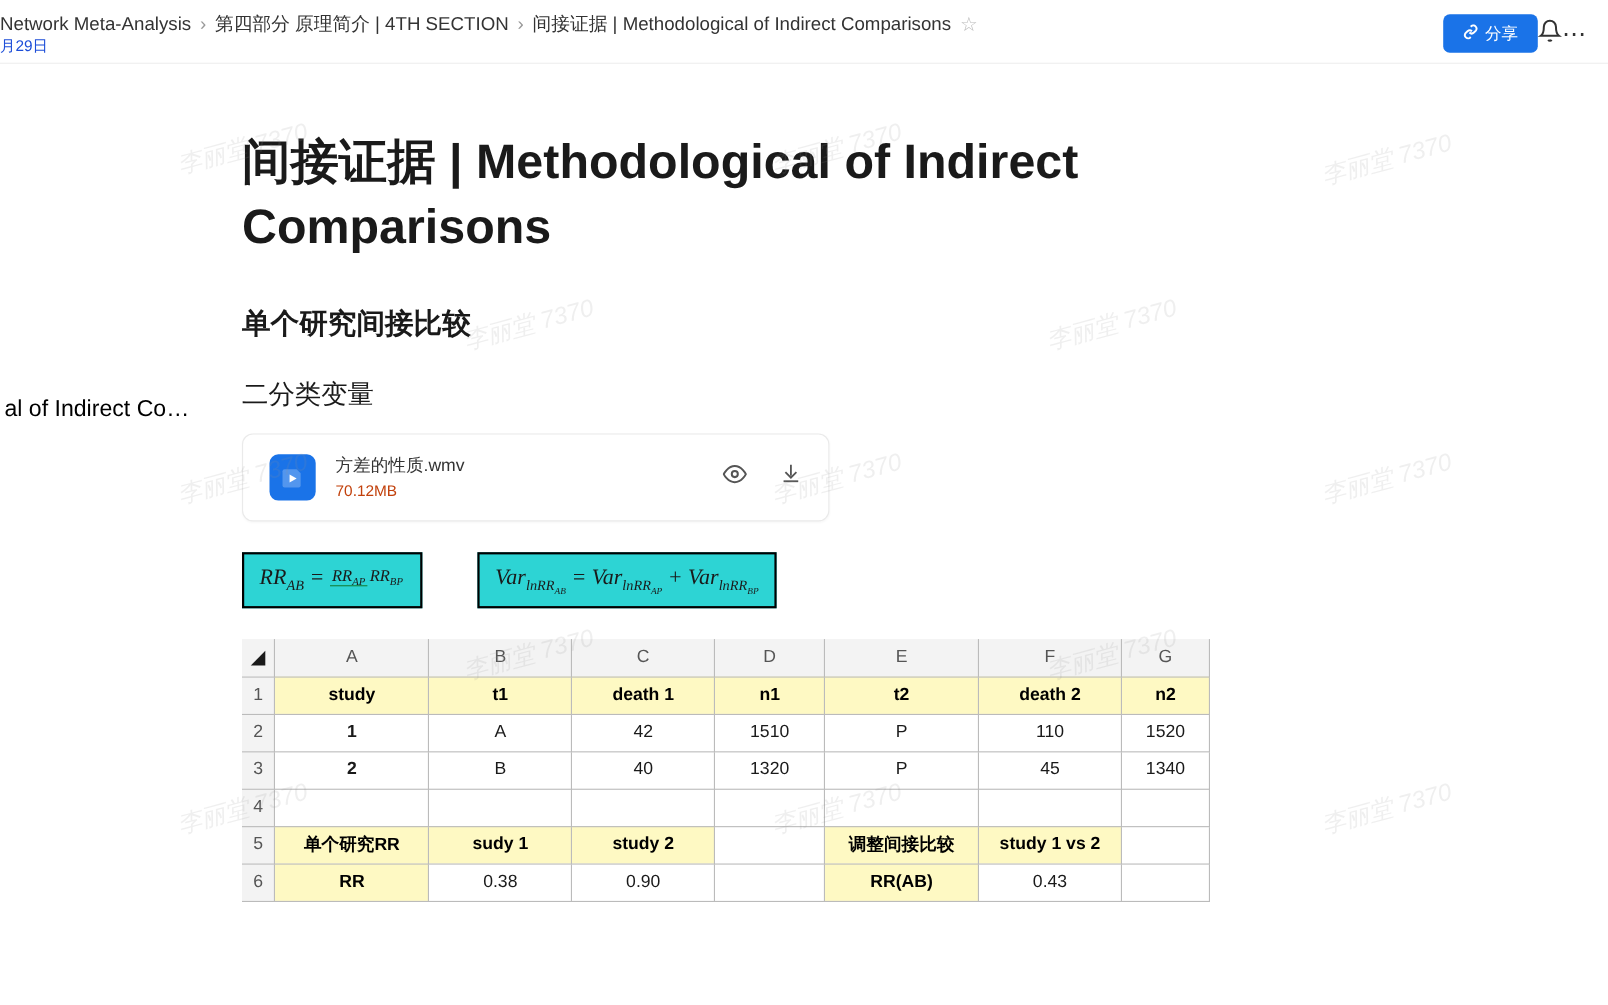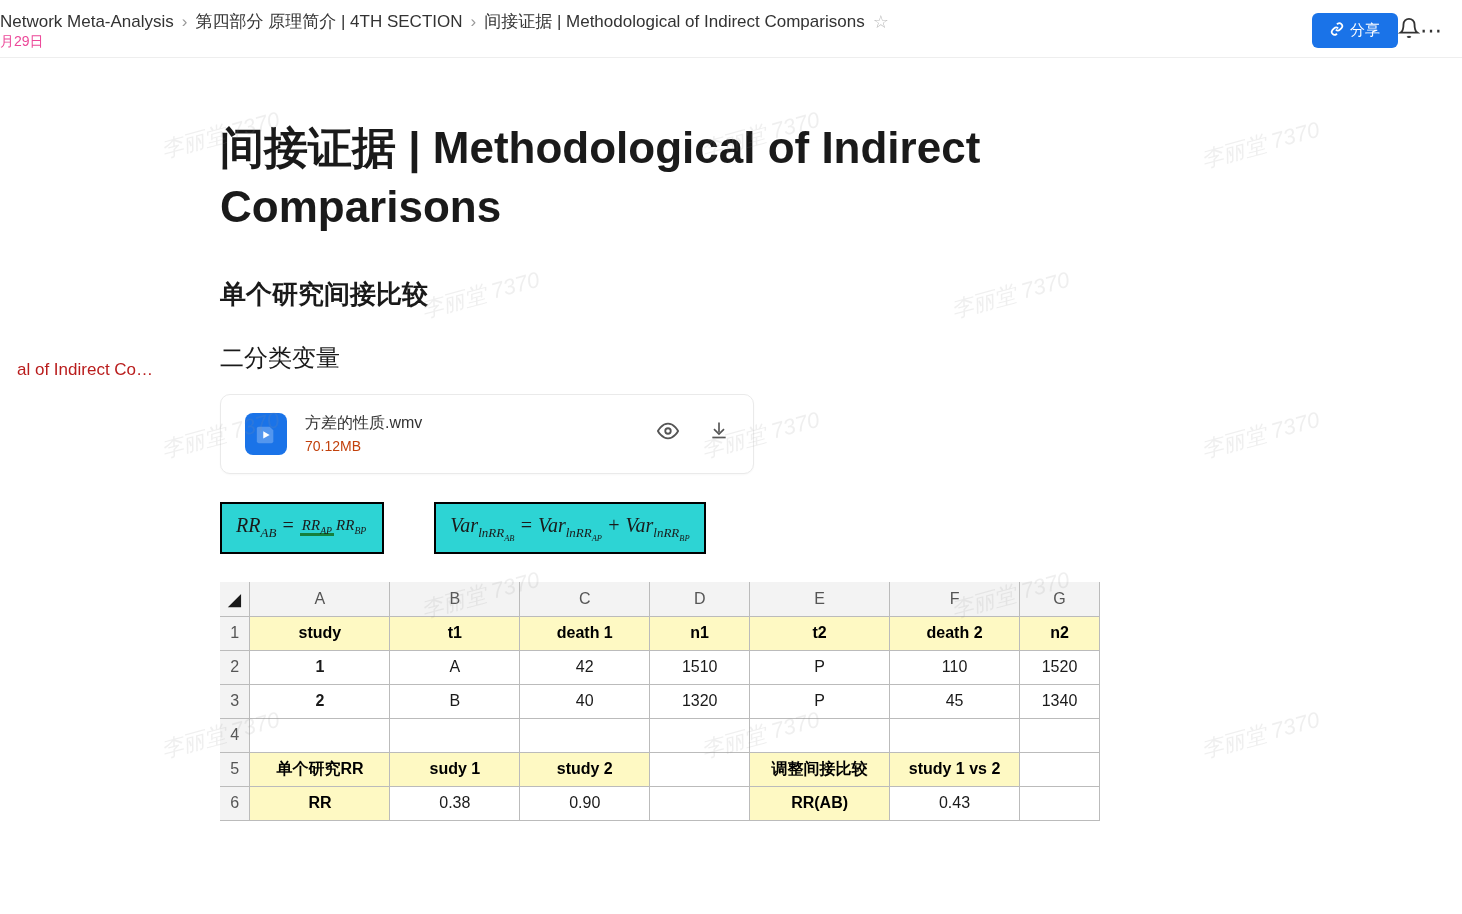--- a/index.html
+++ b/index.html
@@ -2,41 +2,41 @@
 <html><head>
 <meta charset="utf-8">
 <style>
 * { box-sizing: border-box; margin: 0; padding: 0; }
 body { font-family: -apple-system, BlinkMacSystemFont, "Segoe UI", Arial, sans-serif; background: #fff; color: #1a1a1a; width: 1462px; height: 914px; overflow: hidden; position: relative; }
 .topbar { display: flex; align-items: center; justify-content: space-between; padding: 10px 20px 6px 0; border-bottom: 1px solid #eee; }
 .breadcrumb { display: flex; align-items: center; gap: 8px; font-size: 17px; color: #333; flex-wrap: wrap; }
 .breadcrumb .sep { color: #999; }
 .breadcrumb .crumb { cursor: pointer; }
 .star { color: #bbb; font-size: 18px; cursor: pointer; }
-.datestamp { font-size: 14px; color: #ec4899; padding-left: 0; }
+.datestamp { font-size: 14px; color: #1d4ed8; padding-left: 0; }
 .actions { display: flex; align-items: center; }
 .share-btn { background: #1a73e8; color: #fff; border: none; border-radius: 6px; padding: 8px 18px; font-size: 15px; display: flex; align-items: center; gap: 6px; cursor: pointer; }
 .bell, .more { font-size: 22px; color: #333; cursor: pointer; }
-.left-frag { position: absolute; left: 17px; top: 360px; color: #b91c1c; font-size: 17px; }
+.left-frag { position: absolute; left: 4px; top: 360px; color: #000000; font-size: 21px; }
 .content { padding: 60px 0 0 220px; max-width: 1100px; }
 .page-title { font-size: 44px; font-weight: 800; line-height: 1.35; margin-bottom: 40px; color: #1a1a1a; }
 .h2 { font-size: 26px; font-weight: 700; margin-bottom: 30px; }
 .h3 { font-size: 24px; font-weight: 400; margin-bottom: 20px; }
 .file-card { display: flex; align-items: center; background: #fff; border: 1px solid #eaeaea; border-radius: 10px; padding: 18px 24px; width: 534px; margin-bottom: 28px; box-shadow: 0 1px 2px rgba(0,0,0,0.03); }
 .file-icon { width: 42px; height: 42px; background: #1a73e8; border-radius: 8px; display: flex; align-items: center; justify-content: center; margin-right: 18px; }
 .file-icon svg { fill: #fff; }
 .file-meta { flex: 1; }
 .file-name { font-size: 16px; color: #333; }
 .file-size { font-size: 14px; color: #c2410c; margin-top: 4px; }
 .file-actions { display: flex; gap: 30px; color: #555; }
 .file-actions span { cursor: pointer; font-size: 20px; }
 .formulas { display: flex; gap: 50px; margin-bottom: 28px; }
 .formula { background: #2dd4d4; border: 2px solid #000; padding: 10px 14px; font-family: 'Times New Roman', serif; font-size: 20px; font-style: italic; white-space: nowrap; }
 .formula .frac { display: inline-block; text-align: center; vertical-align: middle; font-size: 15px; line-height: 1.05; }
-.formula .frac .num { border-bottom: 3px solid #15803d; padding: 0 2px; }
+.formula .frac .num { border-bottom: 1px solid #15803d; padding: 0 2px; }
 .formula .frac .den { padding: 0 2px; }
 .formula sub { font-size: 0.65em; font-style: italic; }
 .sheet { border-collapse: collapse; font-size: 16px; }
 .sheet th, .sheet td { border: 1px solid #bbb; text-align: center; padding: 6px 0; height: 34px; }
 .sheet .corner { background: #f3f3f3; width: 30px; border-top: none; border-left: none; }
 .sheet .rowhdr { background: #f3f3f3; width: 30px; color: #555; font-weight: normal; border-left: none; }
 .sheet .colhdr { background: #f3f3f3; color: #555; font-weight: normal; border-top: none; }
 .col-a { width: 140px; }
 .col-b { width: 130px; }
 .col-c { width: 130px; }

